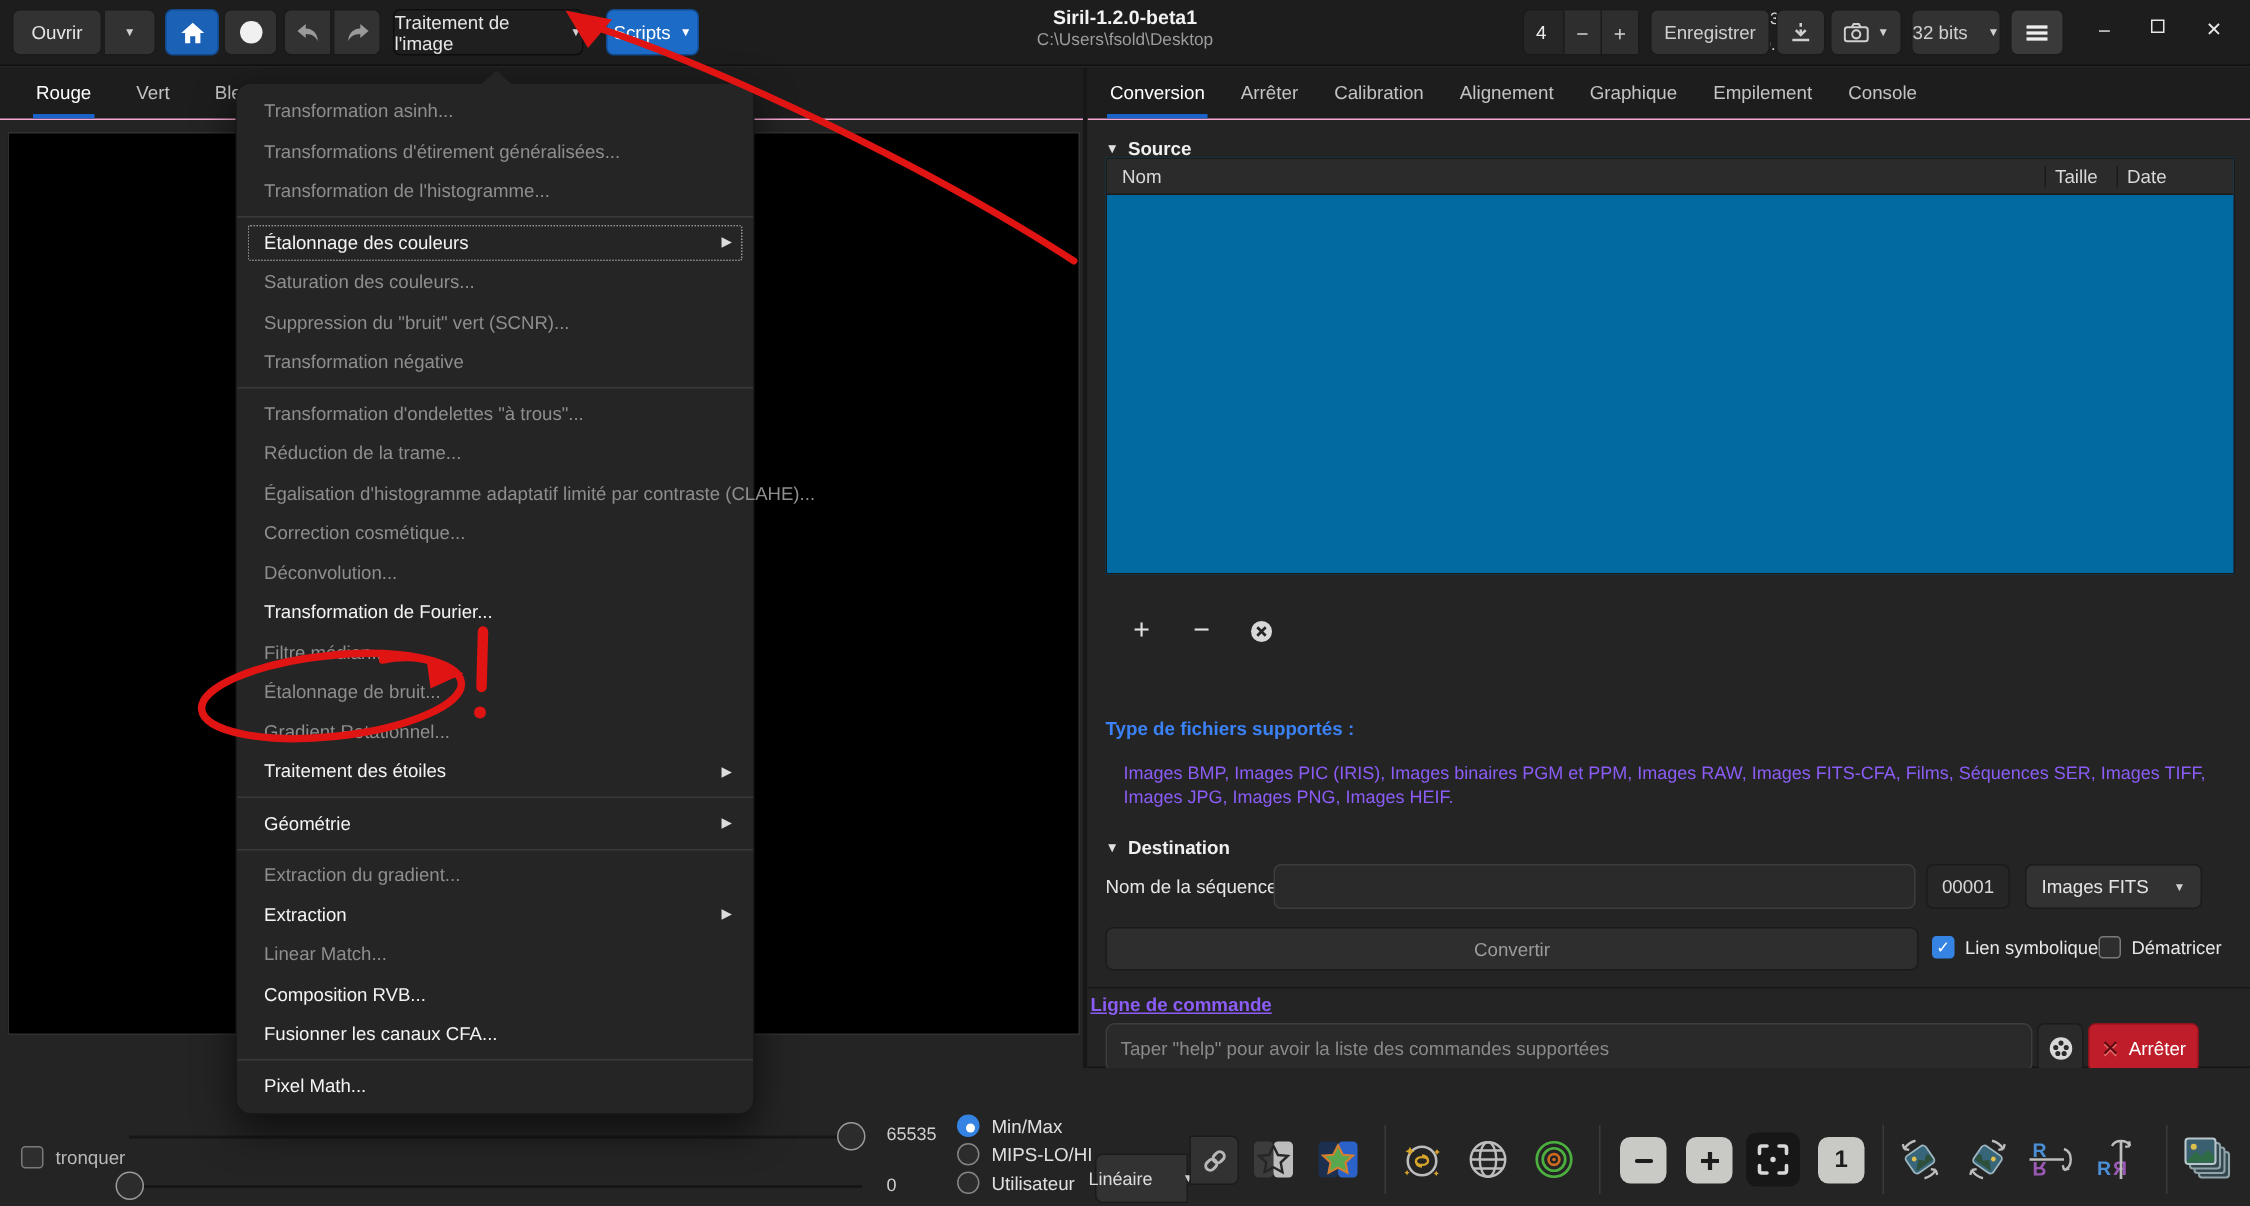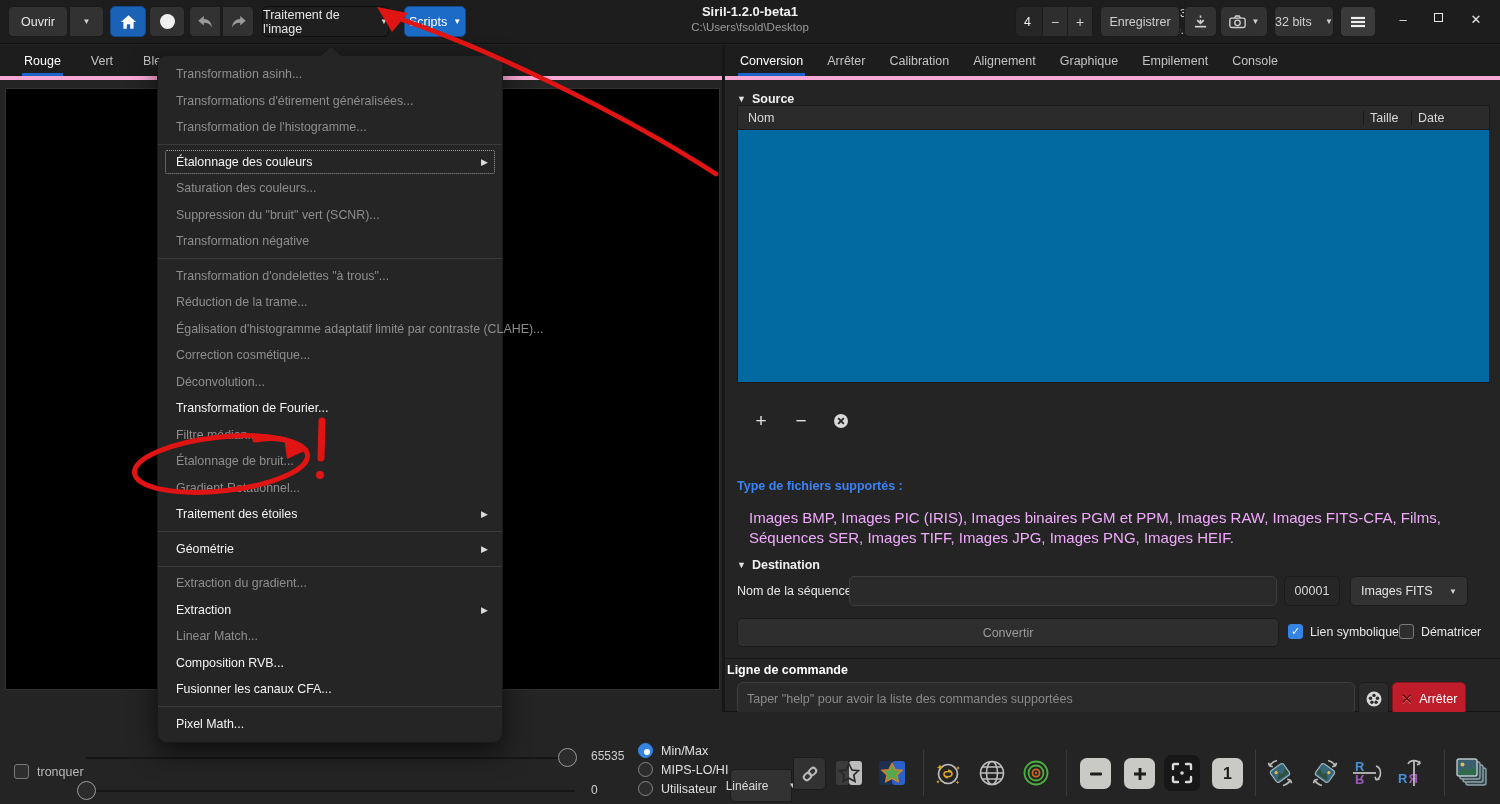--- a/index.html
+++ b/index.html
@@ -16,21 +16,21 @@
   .title-block { position:absolute; left:750px; top:4px; transform:translateX(-50%); text-align:center; line-height:1.25; }
   .title-main { font-size:13px; font-weight:bold; color:#f2f2f2; }
   .title-sub { font-size:11.5px; color:#9c9c9c; }
   .mem-block { position:absolute; right:290px; top:5px; text-align:left; font-size:11px; color:#d6d6d6; line-height:1.5; }
   .win-glyph { position:absolute; top:12px; color:#e8e8e8; font-size:13px; text-align:center; width:20px; }
   .spin { position:absolute; left:1015px; top:6px; width:78px; height:31px; display:flex; background:#262626; border:1px solid #1b1b1b; border-radius:5px; }
   .spin .val { width:26px; display:flex; align-items:center; padding-left:8px; font-size:12.5px; color:#eee; }
   .spin .sbtn { flex:1; display:flex; align-items:center; justify-content:center; color:#cfcfcf; font-size:14px; border-left:1px solid #1b1b1b; background:#2e2e2e; }
 
   
-  .tabstrip { position:absolute; top:45px; height:35px; background:#1d1d1d; border-bottom:4px solid #f9a8d4; display:flex; align-items:stretch; }
+  .tabstrip { position:absolute; top:45px; height:35px; background:#1d1d1d; border-bottom:1px solid #f9a8d4; display:flex; align-items:stretch; }
   .tabstrip .tab { position:relative; display:flex; align-items:center; font-size:12.5px; color:#c3c3c3; padding:0 2px; }
   .tabstrip .tab.active { color:#ffffff; }
   .tabstrip .tab.active::after { content:""; position:absolute; left:0; right:0; bottom:0; height:3.5px; background:#1a63c8; }
   #left-tabs { left:0; width:722px; gap:26px; padding-left:22px; }
   #right-tabs { left:725px; width:775px; gap:20px; padding-left:13px; }
 
   
   .canvas { position:absolute; left:5px; top:88px; width:715px; height:602px; background:#000; border:1px solid #313131; }
   .vsplit { position:absolute; left:722px; top:45px; width:3px; height:667px; background:#171717; }
   .panel-expander { position:absolute; left:1486px; top:372px; color:#d8d8d8; font-size:11px; }
@@ -59,29 +59,29 @@
   .rpanel { position:absolute; left:725px; top:80px; width:775px; height:632px; background:#242424; border-bottom:1px solid #141414; font-size:12.5px; }
   .expander { position:absolute; display:flex; align-items:center; gap:6px; font-weight:bold; font-size:12.5px; color:#f0f0f0; }
   .expander .tri { font-size:9px; color:#e0e0e0; }
   .srctable { position:absolute; left:12px; top:25px; width:753px; height:278px; border:1px solid #1a1a1a; background:#0369a1; }
   .srchead { display:flex; height:24px; background:#2b2b2b; border-bottom:1px solid #1a1a1a; color:#d8d8d8; align-items:center; }
   .srchead .c1 { flex:1; padding-left:10px; }
   .srchead .c2 { width:48px; border-left:1px solid #1a1a1a; padding-left:6px; }
   .srchead .c3 { width:78px; border-left:1px solid #1a1a1a; padding-left:6px; }
   .flatbtn { position:absolute; top:327px; width:32px; height:28px; display:flex; align-items:center; justify-content:center; color:#e0e0e0; font-size:19px; }
   .supported-title { position:absolute; left:12px; top:399px; font-weight:bold; color:#3b82f6; }
-  .supported-text { position:absolute; left:24px; top:428px; width:722px; color:#f0abfc; line-height:1.32; font-size:15px; }
+  .supported-text { position:absolute; left:24px; top:428px; width:722px; color:#8b5cf6; line-height:1.32; font-size:12px; }
   .dest-label { position:absolute; left:12px; top:504px; color:#e6e6e6; }
   .txtinput { background:#2a2a2a; border:1px solid #3d3d3d; border-radius:5px; color:#e8e8e8; font-size:12.5px; padding:0 9px; font-family:inherit; }
   .txtinput::placeholder { color:#8a8a8a; }
   .counter { position:absolute; left:559px; top:496px; width:56px; height:30px; background:#262626; border:1px solid #1b1b1b; border-radius:5px; display:flex; align-items:center; justify-content:center; color:#d6d6d6; }
   .fmt-select { position:absolute; left:625px; top:496px; width:118px; height:30px; background:#323232; border:1px solid #1b1b1b; border-radius:5px; display:flex; align-items:center; padding:0 10px; gap:8px; color:#e4e4e4; }
   .convert-btn { position:absolute; left:12px; top:538px; width:542px; height:29px; background:#2e2e2e; border:1px solid #1b1b1b; border-radius:5px; display:flex; align-items:center; justify-content:center; color:#9b9b9b; }
   .cb-row { position:absolute; top:544px; display:flex; align-items:center; gap:7px; color:#e8e8e8; font-size:12.3px; }
-  .cmd-label { position:absolute; left:2px; top:583px; font-weight:bold; color:#ffffff; }
+  .cmd-label { position:absolute; left:2px; top:583px; font-weight:bold; color:#8b5cf6;text-decoration:underline; }
   .cmdwrap { position:absolute; left:12px; top:602px; }
   .reel-btn { position:absolute; left:633px; top:602px; width:31px; height:33px; background:#2a2a2a; border:1px solid #1b1b1b; border-radius:5px; display:flex; align-items:center; justify-content:center; }
   .stop-btn { position:absolute; left:667px; top:602px; width:74px; height:33px; background:#bf1d2a; border:1px solid #8e131d; border-radius:5px; display:flex; align-items:center; justify-content:center; gap:6px; color:#fff; font-size:12.5px; }
   .stop-x { color:#5e0a10; font-weight:bold; font-size:15px; text-shadow:0 1px 0 #e96a6a; }
   .status { position:absolute; left:0; right:0; top:646px; text-align:center; color:#8f8f8f; font-size:12px; }
 
   
   .menu { position:absolute; left:157px; top:55px; width:346px; padding:5px 0; background:#252526; border:1px solid #191919; border-radius:10px; box-shadow:0 10px 26px rgba(0,0,0,.6); z-index:20; }
   .menu-tip { position:absolute; left:163px; top:-9px; width:0; height:0; border-left:10px solid transparent; border-right:10px solid transparent; border-bottom:9px solid #252526; }
   .mi { position:relative; height:26.5px; display:flex; align-items:center; padding:0 14px 0 18px; font-size:12.4px; color:#8e8e8e; white-space:nowrap; }

